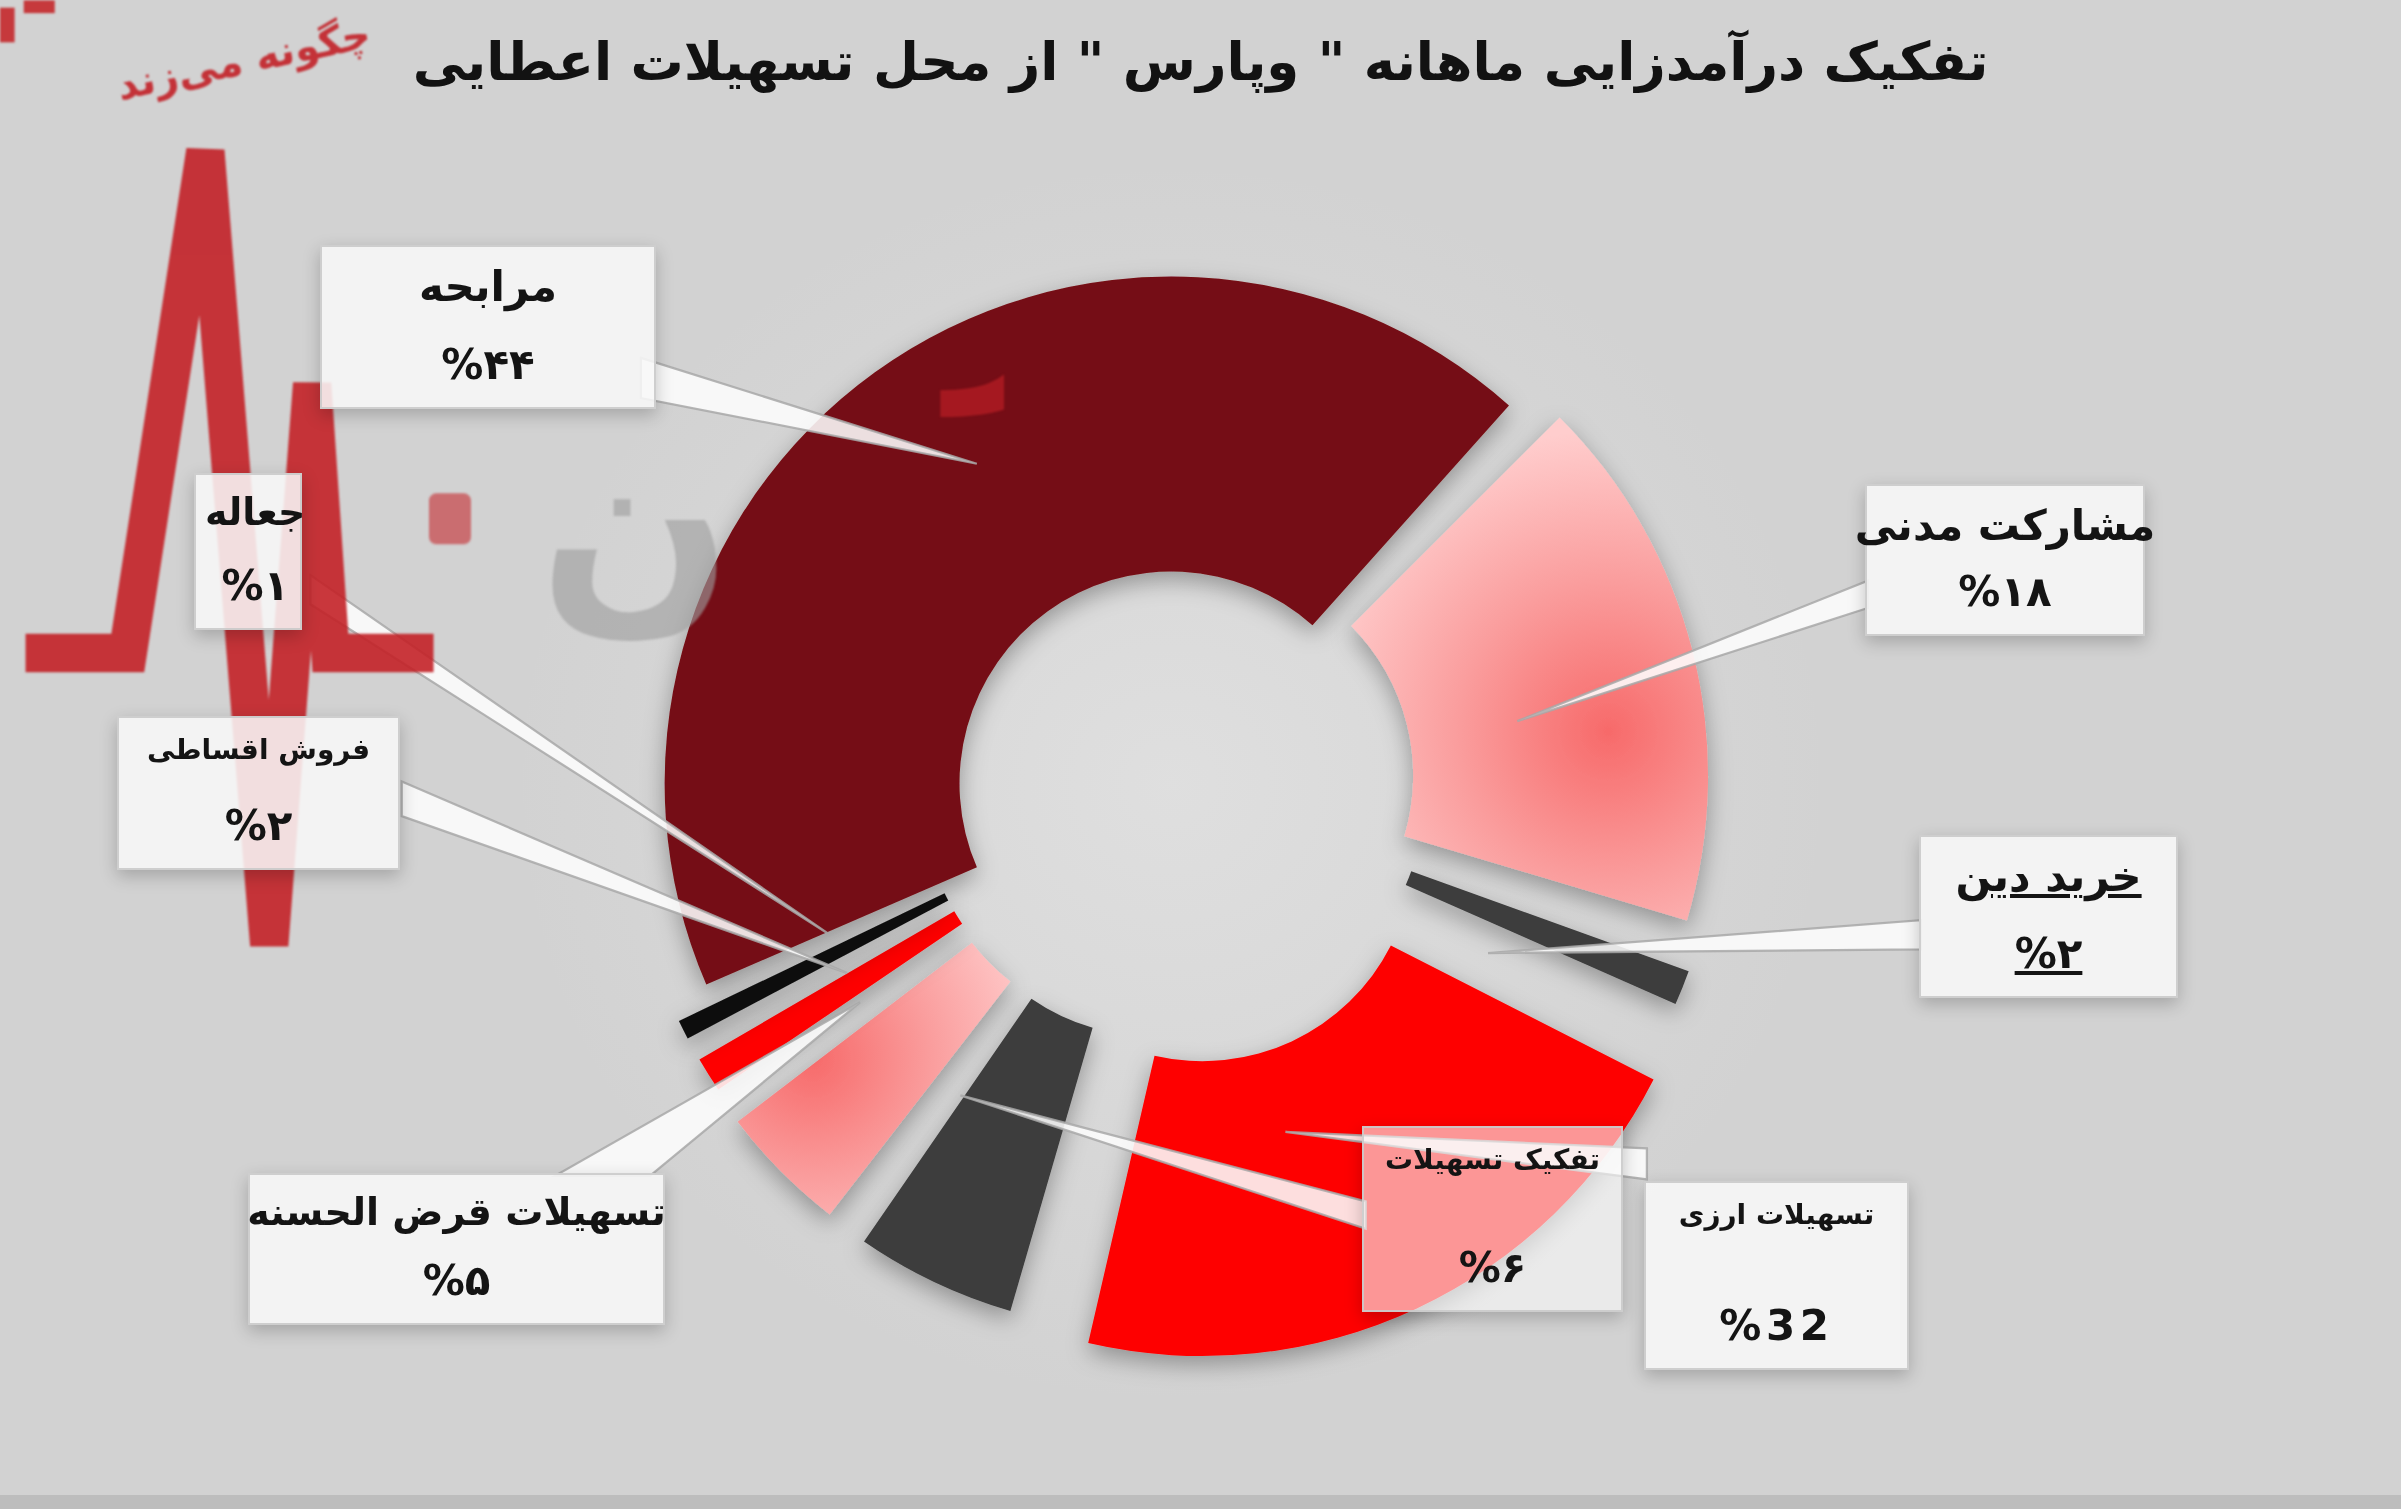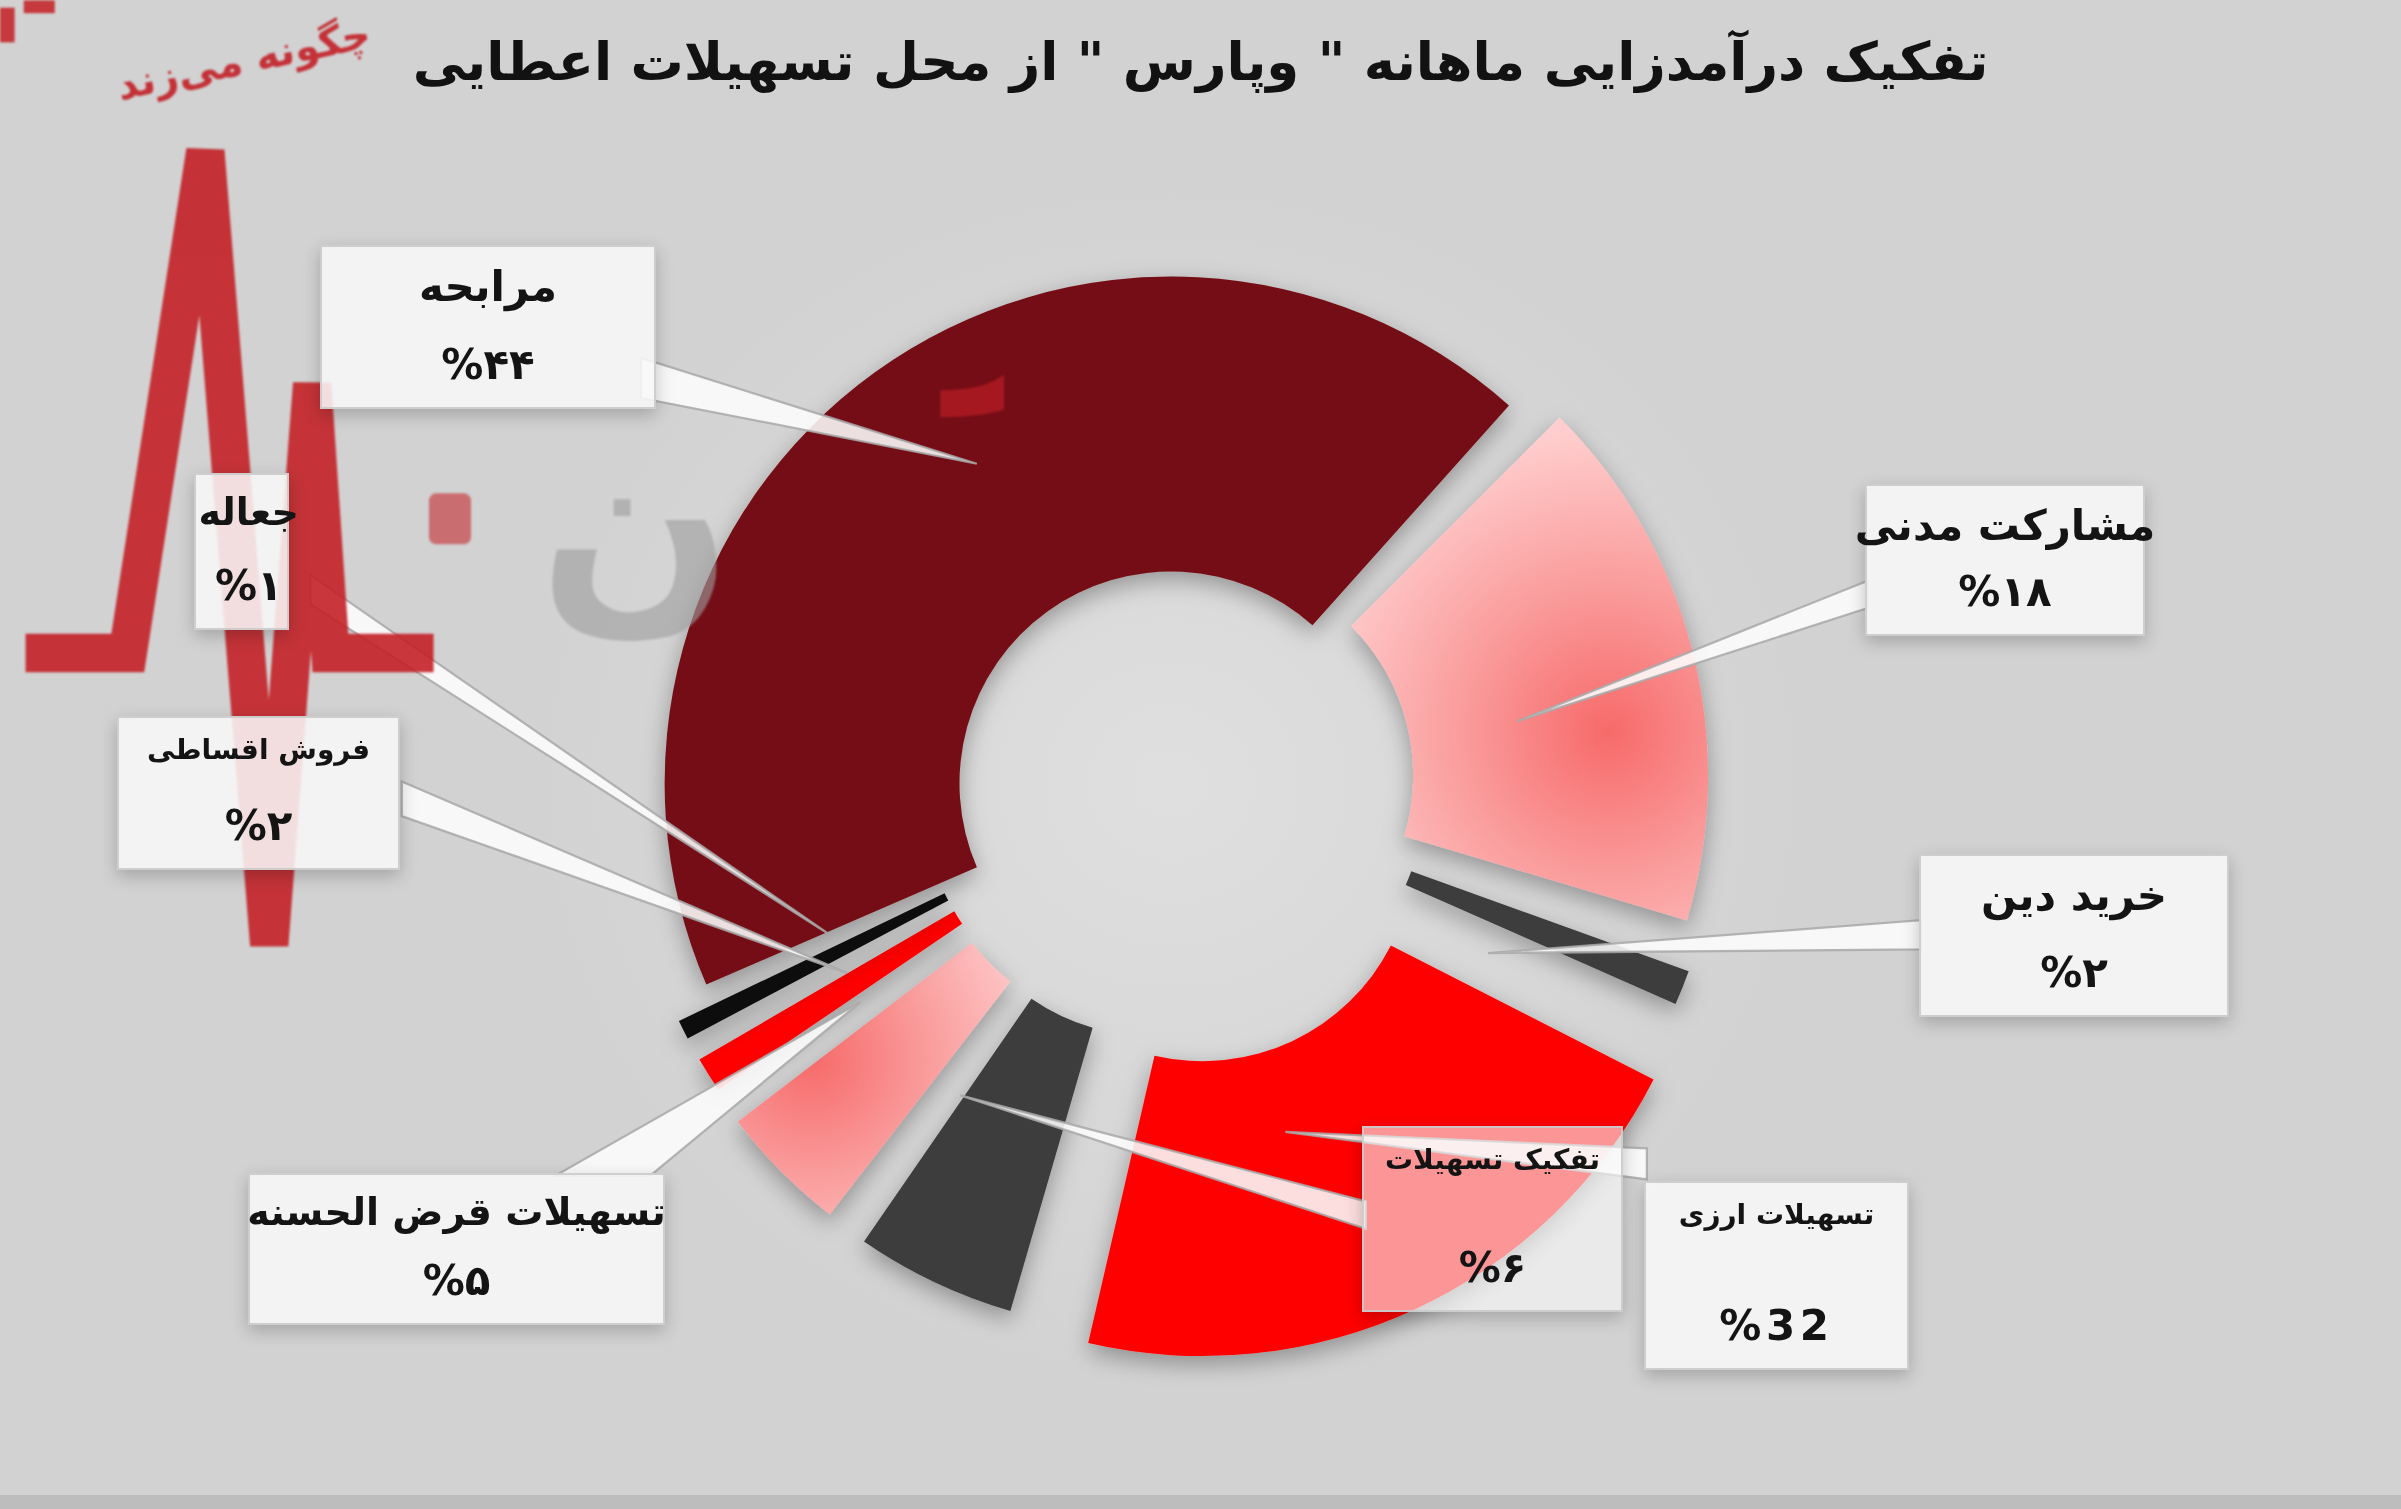--- a/index.html
+++ b/index.html
@@ -11,26 +11,26 @@
   #watermark{position:absolute;left:0;top:0;z-index:35;pointer-events:none;filter:blur(1px);}
   .callout{position:absolute;display:flex;flex-direction:column;justify-content:space-between;
            align-items:center;text-align:center;background:rgba(248,248,248,0.87);
            border:2.7px solid rgba(202,202,202,0.9);box-shadow:0 5.5px 16.4px rgba(0,0,0,0.22);
            padding:14.6px 5.5px 18px;box-sizing:border-box;z-index:40;font-weight:bold;color:#141414;gap:6px;}
   .c-label{font-size:28px;line-height:1.2;white-space:nowrap;}
   .c-value{font-size:42px;letter-spacing:4.6px;direction:ltr;}
   
   .b0{left:320px;top:245px;width:336px;height:164px;}
   .b1{left:1865px;top:484px;width:280px;height:152px;}
-  .b2{left:1919px;top:854px;width:310px;height:163px;}
+  .b2{left:1919px;top:835px;width:259px;height:163px;text-decoration:underline;}
   .b3{left:1644px;top:1181px;width:265px;height:189px;}
   .b4{left:1362px;top:1126px;width:261px;height:186px;background:rgba(250,250,250,0.6);}
   .b5{left:240px;top:1173px;width:417px;height:152px;margin-left:8px;}
   .b6{left:117px;top:716px;width:283px;height:154px;}
-  .b7{left:194px;top:473px;width:95px;height:157px;padding-left:20px;}
+  .b7{left:194px;top:473px;width:108px;height:157px;padding-left:20px;}
   .b7 .c-label{font-size:38px;}
   .b5 .c-label{font-size:38px;}
   .b0 .c-label,.b1 .c-label,.b2 .c-label{font-size:42px;}
   .bottom-strip{position:absolute;left:0;bottom:0;width:100%;height:13.7px;background:#bdbdbd;z-index:5;}
 </style>
 </head>
 <body>
 
 <div class="stage">
 

